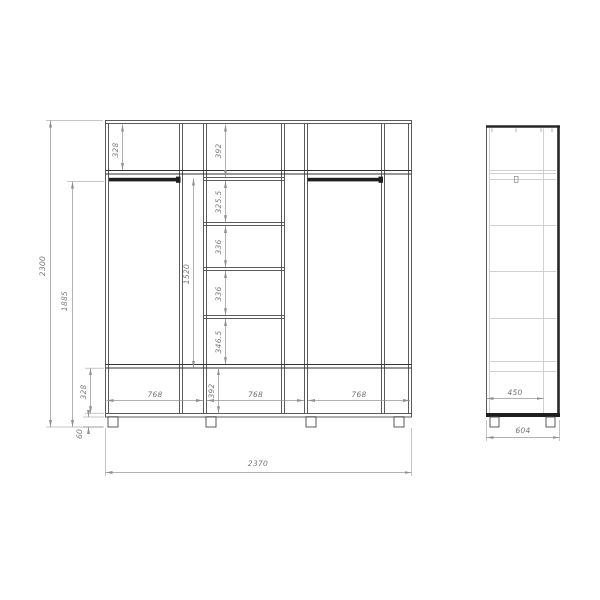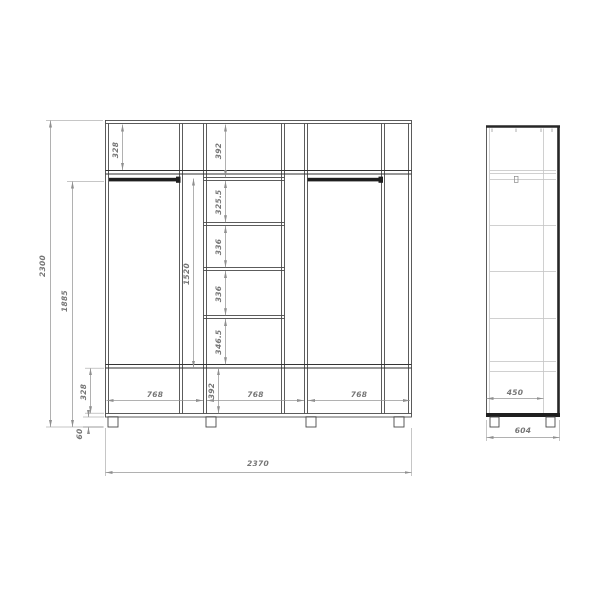--- a/index.html
+++ b/index.html
@@ -1,17 +1,17 @@
 <!DOCTYPE html>
 <html><head>
 <meta charset="utf-8">
 <style>
   html,body{margin:0;padding:0;background:#ffffff;}
   .stage{width:600px;height:592px;background:#ffffff;position:relative;overflow:hidden;
-         font-family:"DejaVu Sans", sans-serif;font-weight:bold;}
+         font-family:"DejaVu Sans", sans-serif;}
   svg{display:block;}
   .carcass{stroke:#4a4a4a;stroke-width:.9;fill:none;}
   .band{stroke:#333333;stroke-width:1.1;fill:none;}
   .shelf{stroke:#4a4a4a;stroke-width:.9;fill:none;}
   .darkfill{fill:#1f1f1f;stroke:none;}
   .darkline{stroke:#262626;stroke-width:2.6;fill:none;}
   .light{stroke:#c4c4c4;stroke-width:.8;fill:none;}
   .tick{stroke:#9a9a9a;stroke-width:.8;fill:none;}
   .dim{stroke:#8f8f8f;stroke-width:.7;fill:none;}
   .ext{stroke:#9f9f9f;stroke-width:.6;fill:none;}

